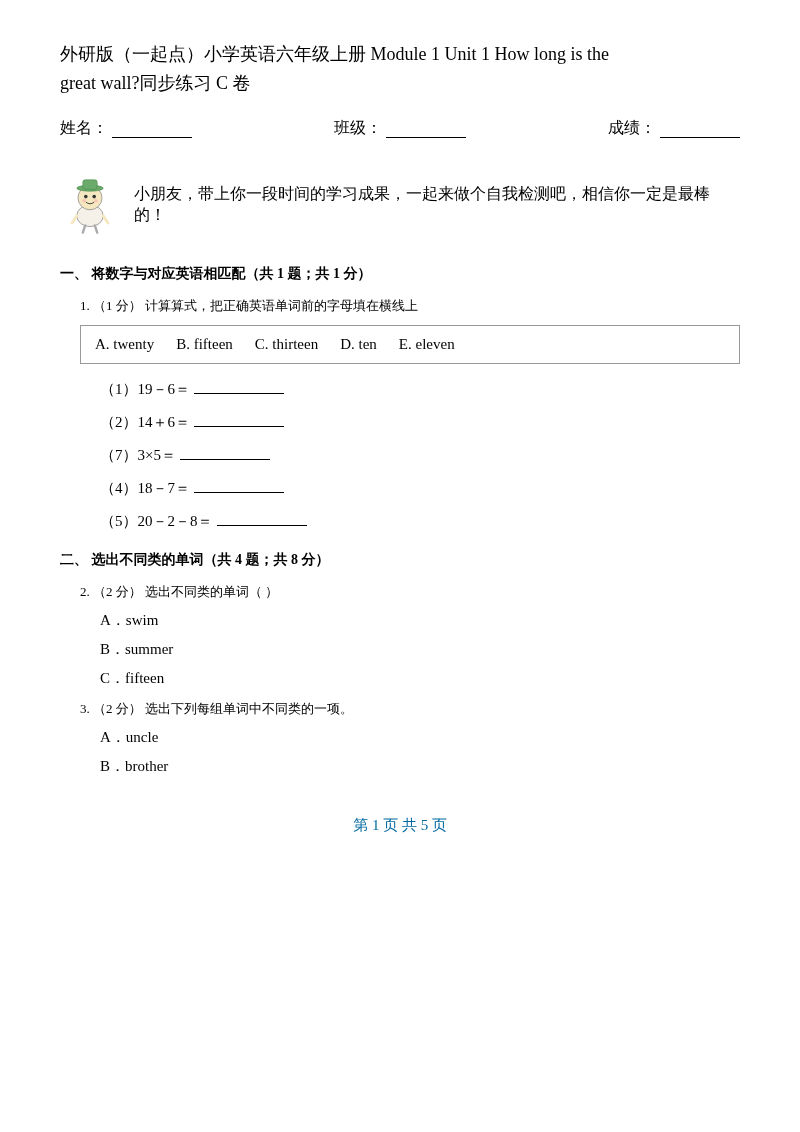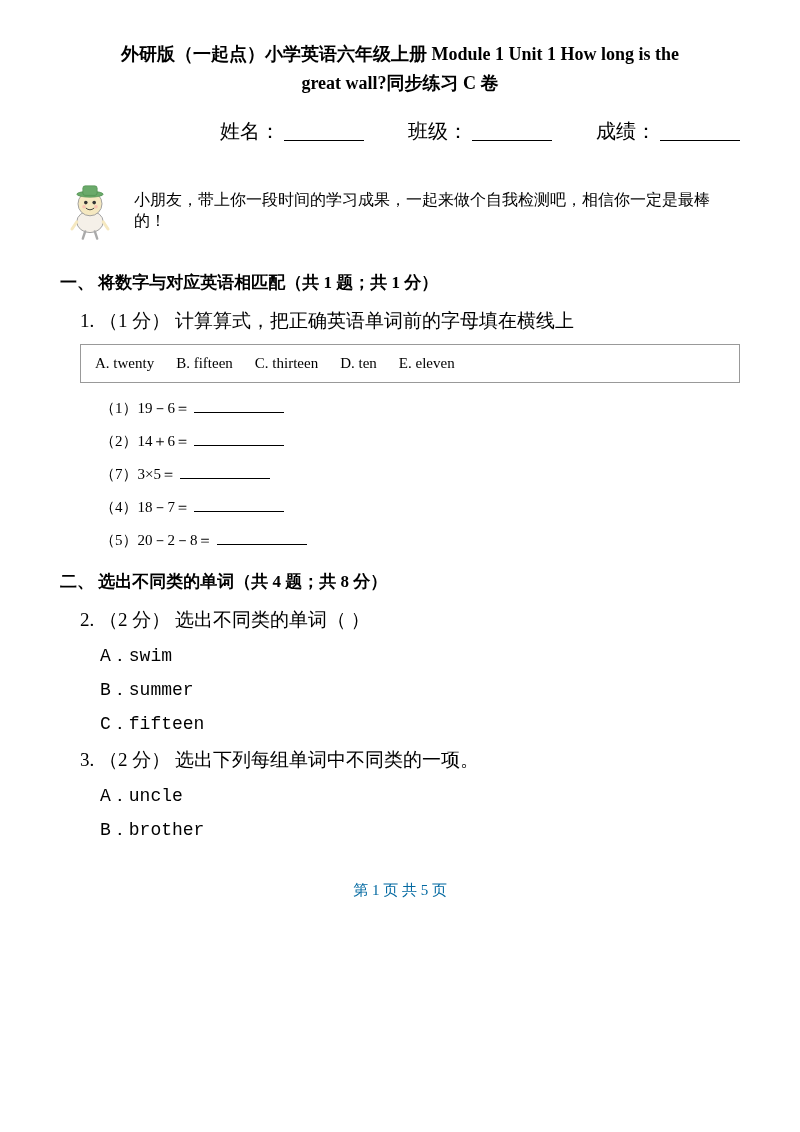--- a/index.html
+++ b/index.html
@@ -10,32 +10,31 @@
     body {
       background: #fff;
       font-family: "SimSun", "宋体", serif;
       font-size: 16px;
       color: #000;
       width: 800px;
       min-height: 1132px;
       padding: 40px 60px;
     }
     .title {
-      text-align: center;
       font-size: 18px;
-      font-weight: bold;
+      font-weight: normal;
       line-height: 1.6;
       margin-bottom: 20px;
     }
     .info-row {
       display: flex;
-      justify-content: flex-end;
+      justify-content: space-between;
       gap: 44px;
       margin-bottom: 30px;
-      font-size: 20px;
+      font-size: 16px;
     }
     .info-item {
       display: flex;
       align-items: center;
       gap: 4px;
     }
     .underline-field {
       border-bottom: 1px solid #000;
       display: inline-block;
       width: 80px;
@@ -47,33 +46,33 @@
       gap: 14px;
       margin-bottom: 24px;
       padding: 6px 0;
     }
     .mascot-img {
       width: 60px;
       height: 60px;
       flex-shrink: 0;
     }
     .section-header {
-      font-size: 17px;
+      font-size: 14px;
       font-weight: bold;
       margin-bottom: 14px;
       display: flex;
       align-items: baseline;
       gap: 6px;
     }
     .question-block {
       margin-bottom: 12px;
       padding-left: 20px;
     }
     .question-title {
-      font-size: 19px;
+      font-size: 13px;
       margin-bottom: 10px;
     }
     .options-table {
       border: 1px solid #999;
       width: 100%;
       padding: 10px 14px;
       margin-bottom: 12px;
       font-size: 15px;
       display: flex;
       gap: 22px;
@@ -90,22 +89,21 @@
       width: 90px;
       height: 18px;
       margin-left: 4px;
     }
     .section-two {
       margin-top: 20px;
     }
     .choice-item {
       margin-bottom: 10px;
       padding-left: 20px;
-      font-size: 18px;
-      font-family: Liberation Mono, monospace;
+      font-size: 15px;
     }
     .page-footer {
       text-align: center;
       font-size: 15px;
       margin-top: 40px;
       color: #0369a1;
     }
     
   </style>
 </head>

